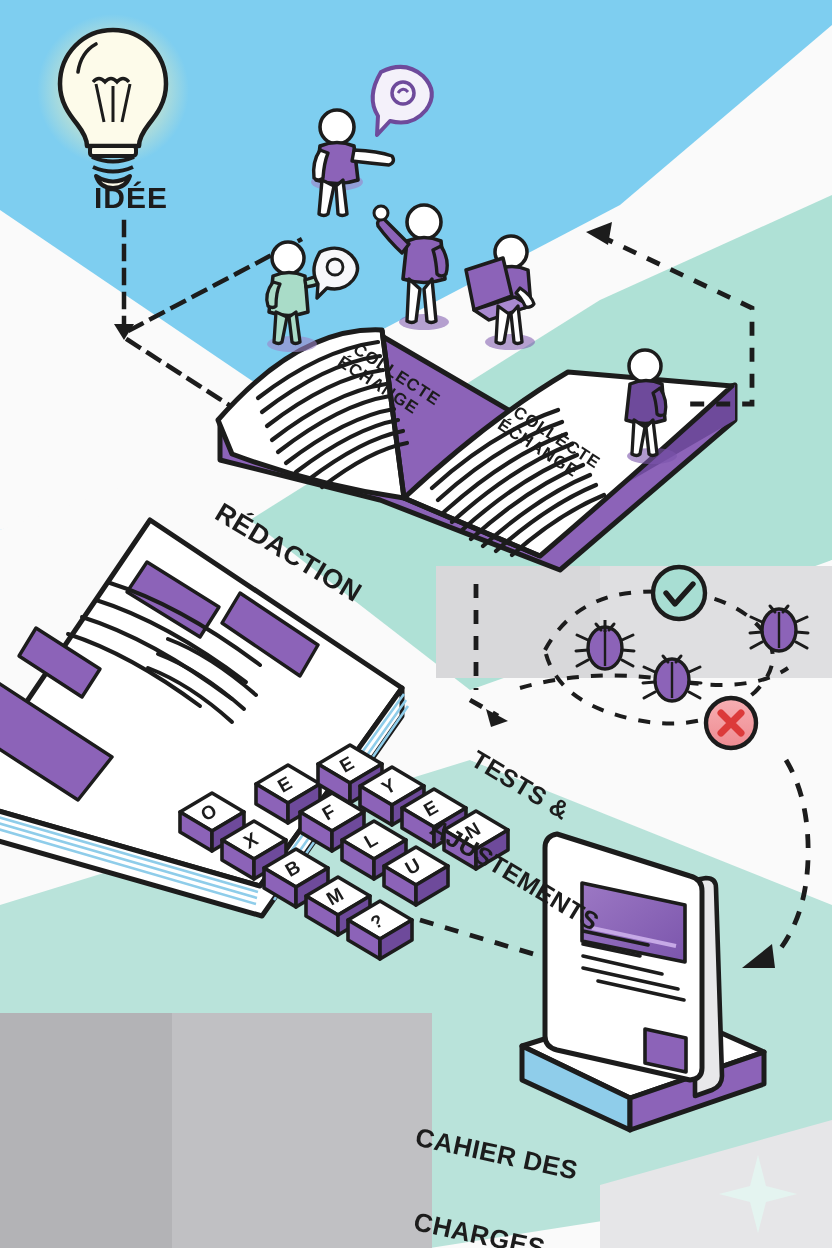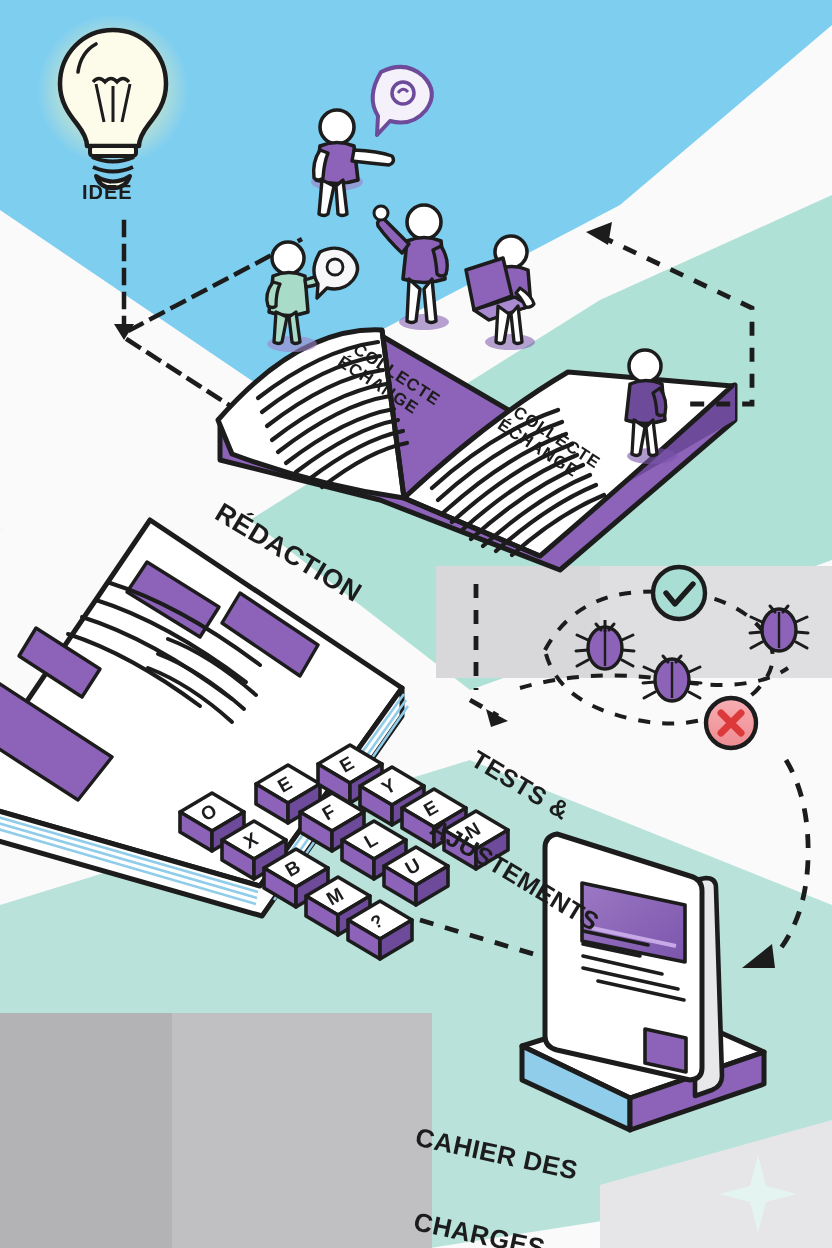--- a/index.html
+++ b/index.html
@@ -2,21 +2,21 @@
 <html><head>
 <meta charset="utf-8">
 <style>
   * { margin:0; padding:0; box-sizing:border-box; }
   html,body { width:832px; height:1248px; overflow:hidden; background:#ffffff;
     font-family:"Liberation Sans", sans-serif; }
   #stage { position:relative; width:832px; height:1248px; overflow:hidden; }
   #stage svg.layer { position:absolute; left:0; top:0; width:832px; height:1248px; }
   .lbl { position:absolute; font-weight:bold; color:#1c1c1c; letter-spacing:0.5px;
          white-space:pre; line-height:1.06; }
-  #lbl-idee { left:82px; top:182px; font-size:20px; letter-spacing:1px; }
+  #lbl-idee { left:94px; top:182px; font-size:30px; letter-spacing:1px; }
   #lbl-redaction { left:225px; top:498px; font-size:27px; transform:rotate(31deg);
                    transform-origin:left top; }
   #lbl-tests { left:508px; top:700px; font-size:25px; transform:rotate(31deg);
                transform-origin:left top; text-align:left; }
   #lbl-cahier { left:430px; top:1070px; font-size:26px; transform:rotate(12deg);
                 transform-origin:left top; text-align:center; }
 </style>
 </head>
 <body>
 

